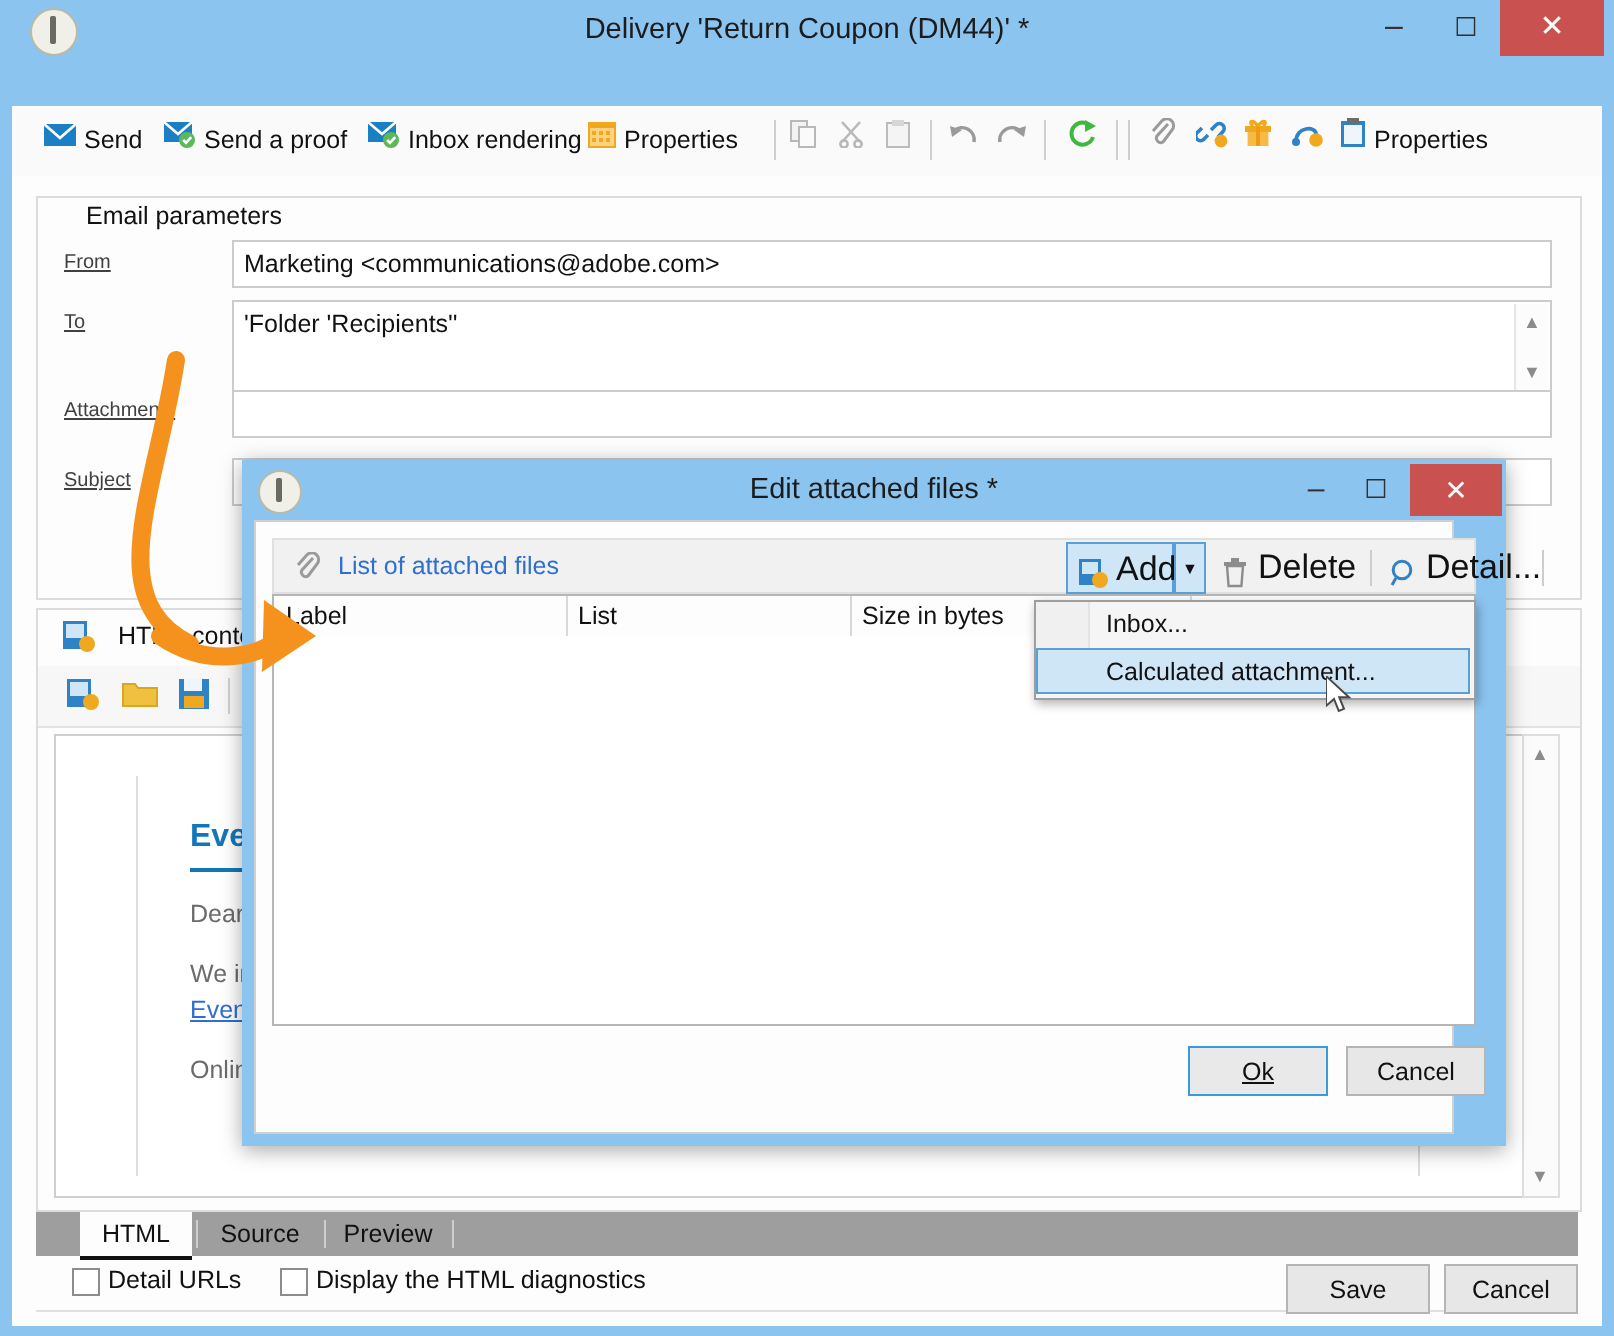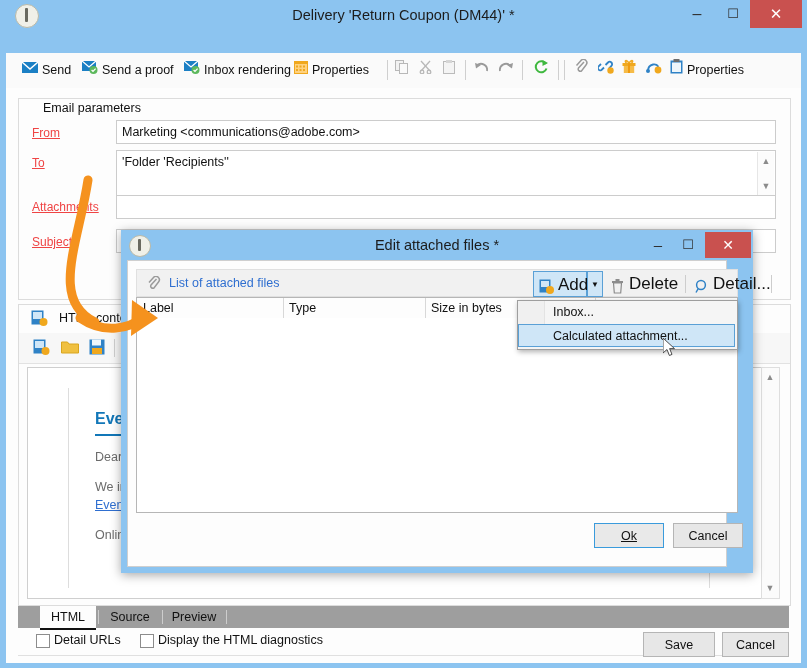--- a/index.html
+++ b/index.html
@@ -35,21 +35,21 @@
      white-space:nowrap;}
   .tbsep{position:absolute;top:7px;width:1px;height:20px;background:#cfcfcf;}
   .ico{display:inline-block;vertical-align:middle;margin-right:4px;position:relative;}
 
   .body{position:absolute;left:1px;top:88px;width:795px;height:575px;background:#fdfdfd;}
 
   
   .grp{position:absolute;left:12px;top:10px;width:771px;height:200px;
      border:1px solid #dcdcdc;}
   .grp-lbl{position:absolute;left:20px;top:2px;background:#fdfdfd;padding:0 4px;font-size:12.5px;color:#111;}
-  .lnk{position:absolute;color:#ef4444;text-decoration:underline;font-size:12px;cursor:pointer;}
+  .lnk{position:absolute;color:#404040;text-decoration:underline;font-size:10px;cursor:pointer;}
   .fld{position:absolute;background:#fff;border:1px solid #ccc;font-size:12.5px;color:#111;
      padding:3px 5px;box-sizing:border-box;overflow:hidden;white-space:nowrap;}
   .sbar{position:absolute;right:1px;top:1px;width:16px;bottom:1px;background:#fcfcfc;border-left:1px solid #e6e6e6;}
   .sarrow{position:absolute;left:0;width:16px;height:15px;line-height:15px;text-align:center;color:#8b8b8b;font-size:9px;}
 
   
   .hpanel{position:absolute;left:12px;top:216px;width:771px;height:300px;border:1px solid #dcdcdc;background:#fdfdfd;}
   .hhead{position:absolute;left:0;top:0;width:771px;height:28px;}
   .hhead .ht{position:absolute;left:40px;top:6px;font-size:12.5px;color:#111;}
   .htool{position:absolute;left:0;top:28px;width:771px;height:30px;background:#f7f7f7;border-bottom:1px solid #e2e2e2;}
@@ -429,21 +429,21 @@
               </svg>
           </span>
           <span style="position:absolute;left:20px;top:0;">Detail...</span>
         </div>
         <div class="vline" style="left:634px;"></div>
       </div>
 
       <div class="lhead">
         <div class="lhc" style="left:6px;">Label</div>
         <div class="lhd" style="left:146px;"></div>
-        <div class="lhc" style="left:152px;">Type</div>
+        <div class="lhc" style="left:152px;">List</div>
         <div class="lhd" style="left:288px;"></div>
         <div class="lhc" style="left:294px;">Size in bytes</div>
         <div class="lhd" style="left:458px;"></div>
       </div>
 
       <div class="lgrid"></div>
 
       <div class="btn prim" style="left:466px;top:262px;width:70px;">
         <span style="text-decoration:underline;">Ok</span>
       </div>

